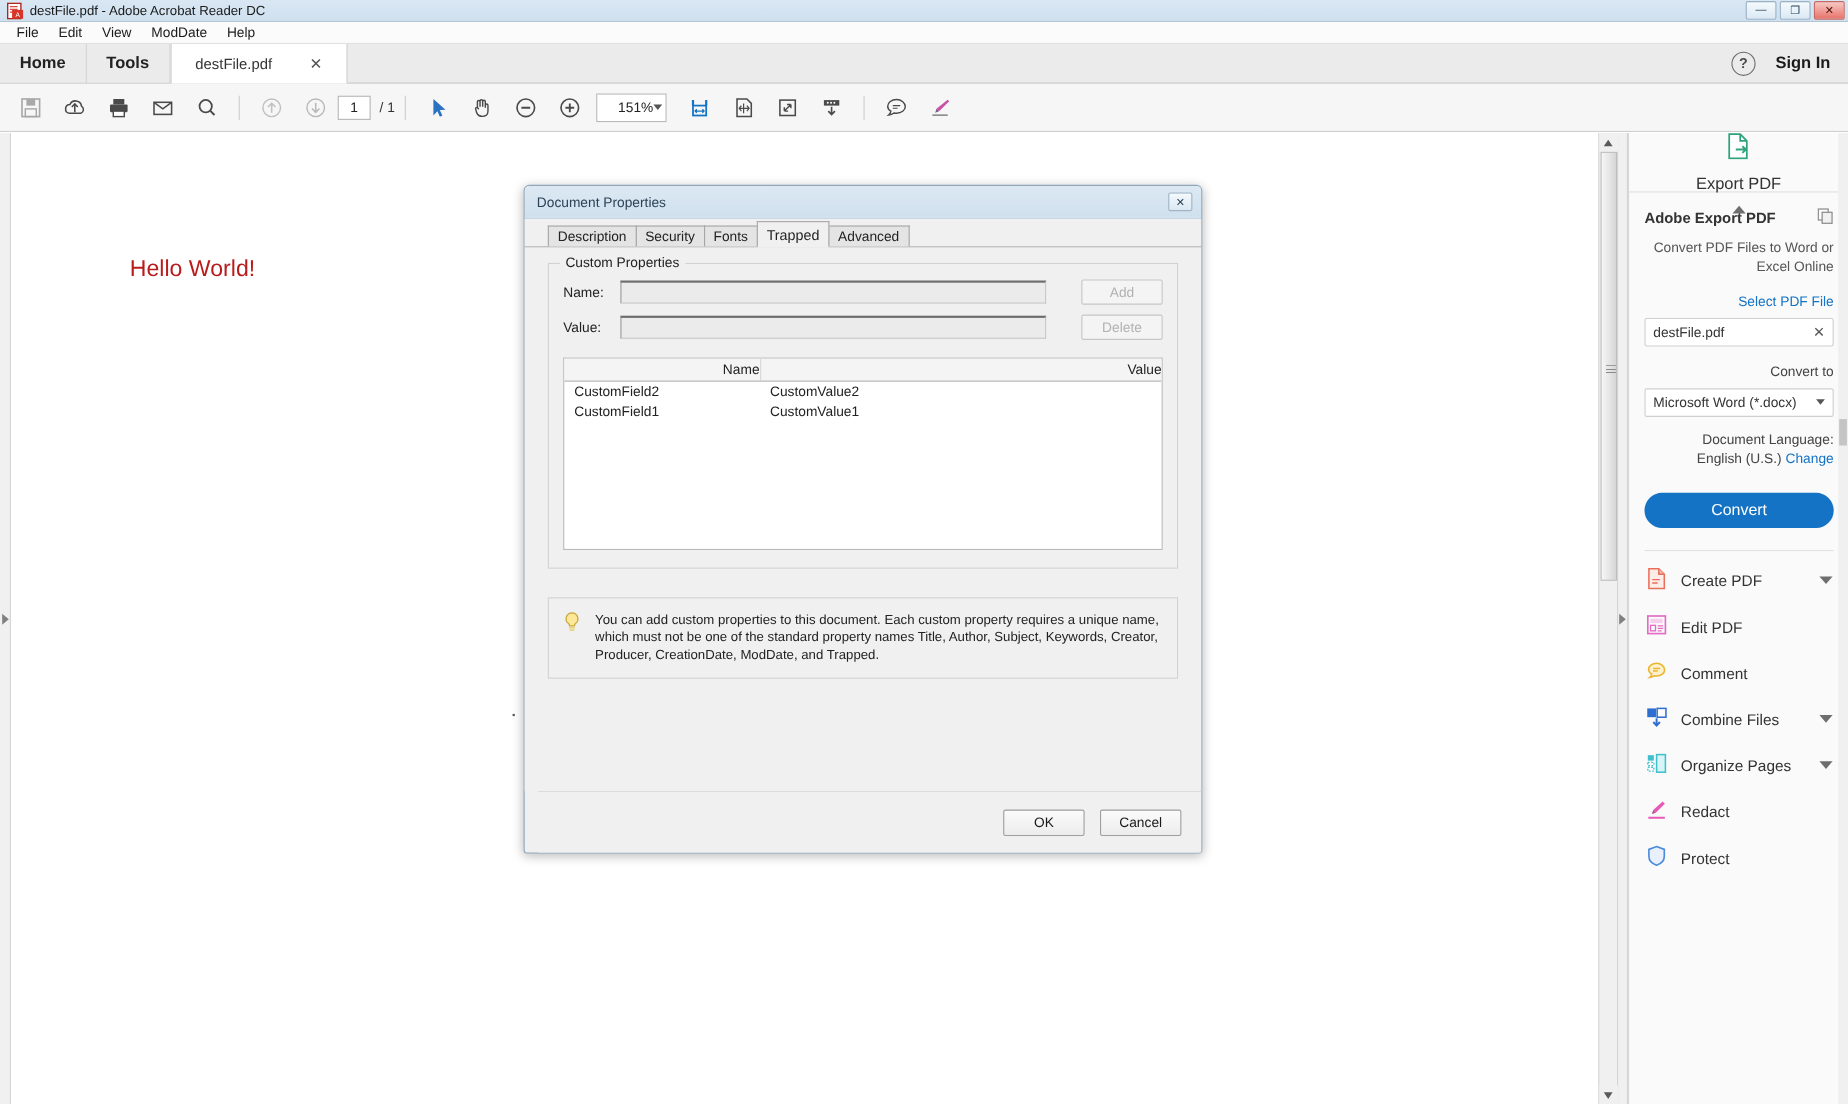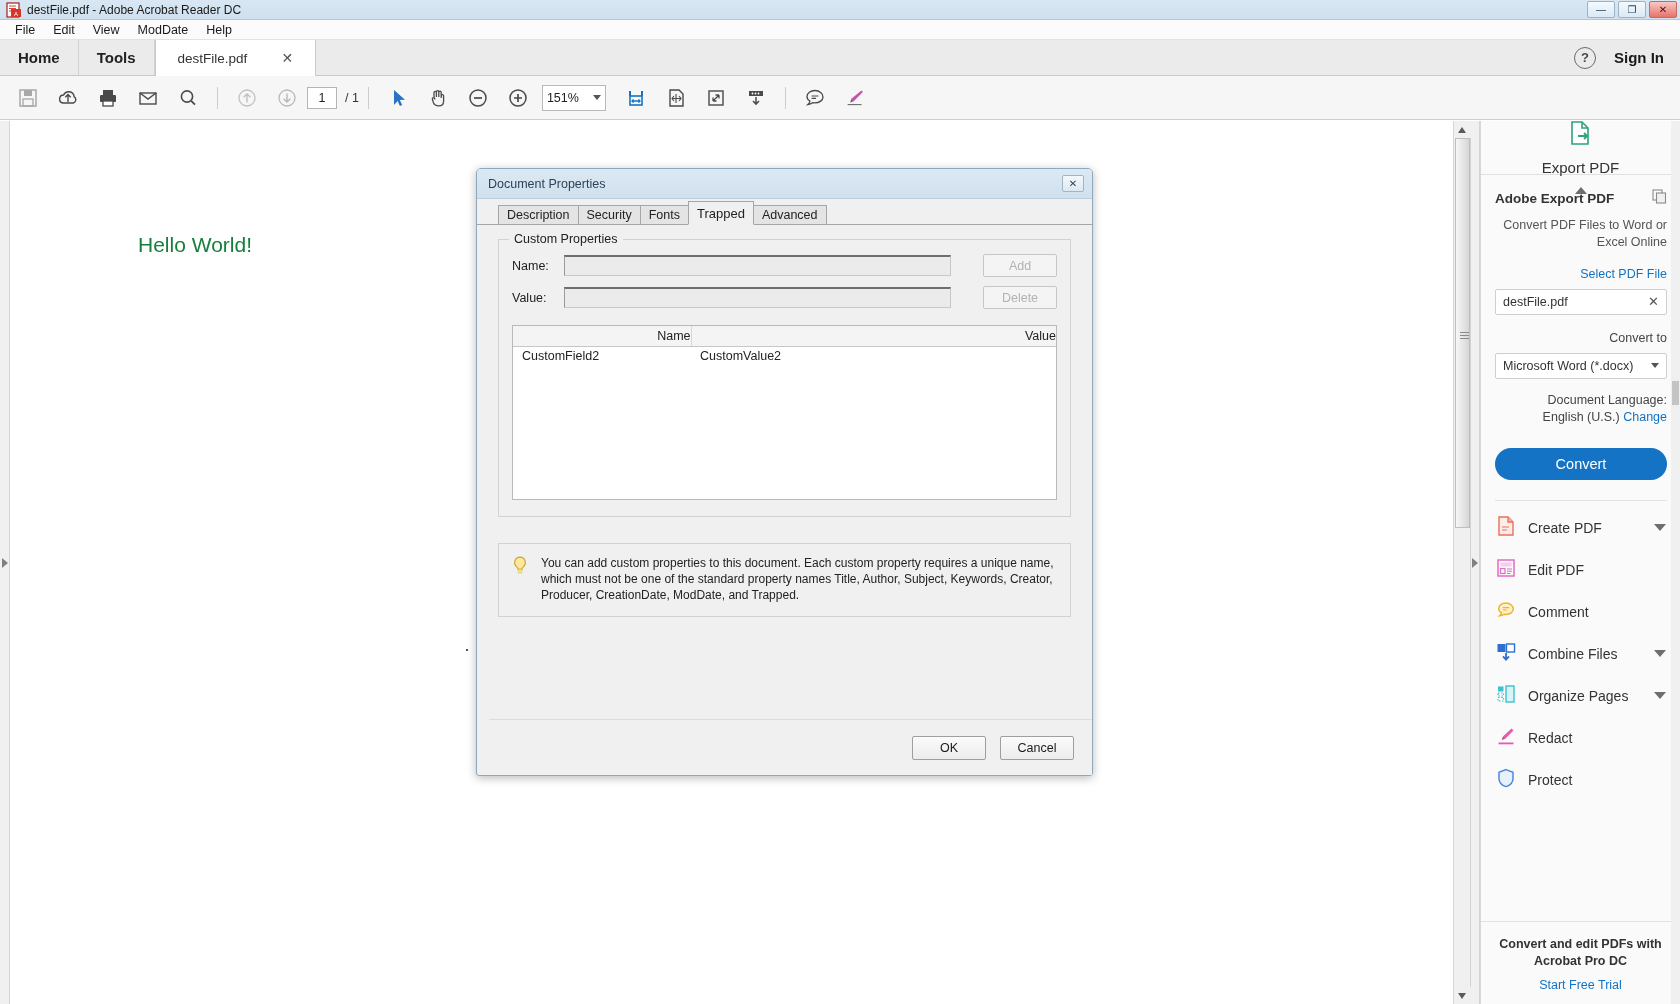--- a/index.html
+++ b/index.html
@@ -72,37 +72,37 @@
   }
   .tsep{ width:1px;height:22px;background:#cccccc;margin:0 9px;}
   .pagebox{
     width:30px;height:22px;border:1px solid #b4b4b4;background:#fff;
     display:flex;align-items:center;justify-content:center;font-size:12.5px;color:#222;
   }
   .pagetotal{ font-size:12.5px;color:#333;margin-left:8px;}
   .zoombox{
     width:64px;height:26px;border:1px solid #b9b9b9;background:#fff;
     display:flex;align-items:center;justify-content:space-between;
-    padding:0 4px; font-size:12.5px;color:#222; margin-left:4px;
+    padding:0 19px; font-size:12.5px;color:#222; margin-left:4px;
   }
   .zoom-caret{ width:0;height:0;border-left:4px solid transparent;border-right:4px solid transparent;border-top:5px solid #555;}
 
   
   .main{ position:absolute; left:0; top:121px; right:0; bottom:0; display:flex; }
   .leftgrip{
     width:10px;background:#f0f0f0;border-right:1px solid #d4d4d4;
     display:flex;align-items:center;justify-content:center;
   }
   .grip-tri{ width:0;height:0;border-top:5px solid transparent;border-bottom:5px solid transparent;border-left:6px solid #808080;}
   .canvas{
     flex:1; background:#ffffff; position:relative; overflow:hidden;
   }
   .hello{
-    position:absolute; left:128px; top:112px;
-    font-size:21px; color:#15803d; font-family:"Liberation Sans", sans-serif;
+    position:absolute; left:108px; top:112px;
+    font-size:21px; color:#b91c1c; font-family:"Liberation Sans", sans-serif;
   }
   .dot{ position:absolute; left:456px; top:528px; width:2px;height:2px;background:#555;}
 
   
   .vscroll{
     width:17px; background:#f0f0f0; border-left:1px solid #d6d6d6;
     display:flex;flex-direction:column; align-items:center; position:relative;
   }
   .sb-arrow{ width:17px;height:17px;display:flex;align-items:center;justify-content:center;background:#f0f0f0;}
   .sb-up{ width:0;height:0;border-left:4px solid transparent;border-right:4px solid transparent;border-bottom:6px solid #5a5a5a;}
@@ -549,24 +549,20 @@
       <div class="tool-row">
         <span>
           <svg width="22" height="22" viewBox="0 0 22 22">
               <path d="M11 2.6l7 2.6v6.2c0 4-3 6.9-7 8.2-4-1.3-7-4.2-7-8.2V5.2z" fill="#e8f0fb" stroke="#4a8bdc" stroke-width="1.5"></path>
             </svg>
         </span>
         <span class="lbl">Protect</span>
       </div>
     </div>
 
-    <div class="rp-footer">
-      <div class="f1">Convert and edit PDFs with Acrobat Pro DC</div>
-      <div class="f2">Start Free Trial</div>
-    </div>
 
     <div class="rp-scroll">
       <div class="rp-thumb"></div>
     </div>
   </div>
 </div>
 
 <div class="dialog">
   <div class="dlg-title">
     <span class="t">Document Properties</span>
@@ -603,20 +599,24 @@
             <tr>
               <th>Name</th>
               <th>Value</th>
             </tr>
           </thead>
           <tbody>
             <tr>
               <td>CustomField2</td>
               <td>CustomValue2</td>
             </tr>
+            <tr>
+              <td>CustomField1</td>
+              <td>CustomValue1</td>
+            </tr>
           </tbody>
         </table>
       </div>
     </div>
 
     <div class="tipbox">
       <span class="bulb">
         <svg width="18" height="24" viewBox="0 0 18 24">
             <path d="M9 2.2a5.4 5.4 0 0 0-3.2 9.7c.7.6 1 1.3 1 2.1h4.4c0-.8.3-1.5 1-2.1A5.4 5.4 0 0 0 9 2.2z" fill="#ffe79a" stroke="#c9a93c" stroke-width="1.2"></path>
             <rect x="6.4" y="14.8" width="5.2" height="1.6" fill="#e6d27e"></rect>

